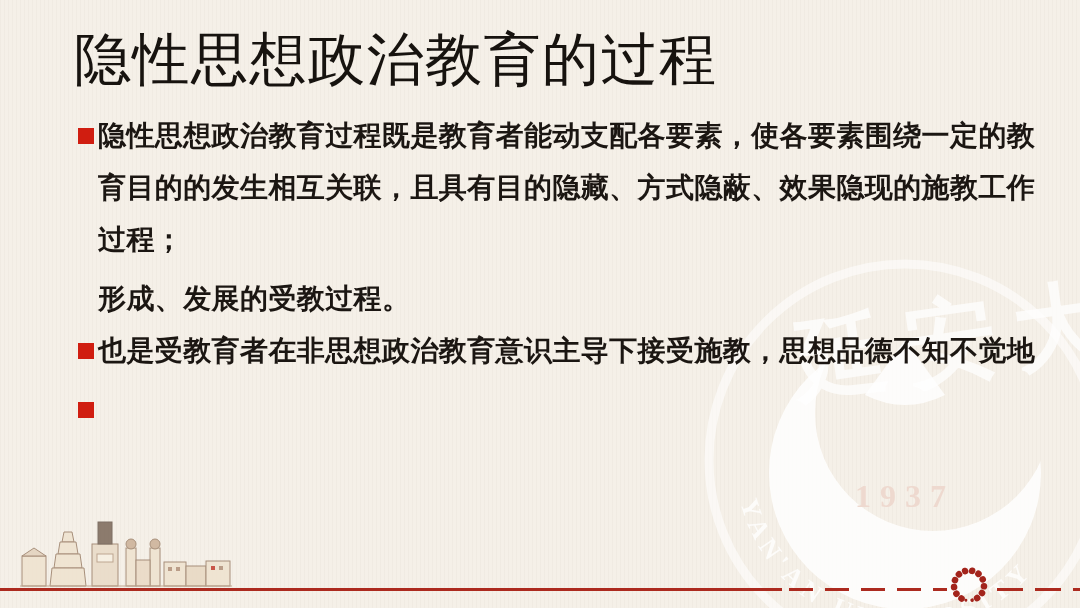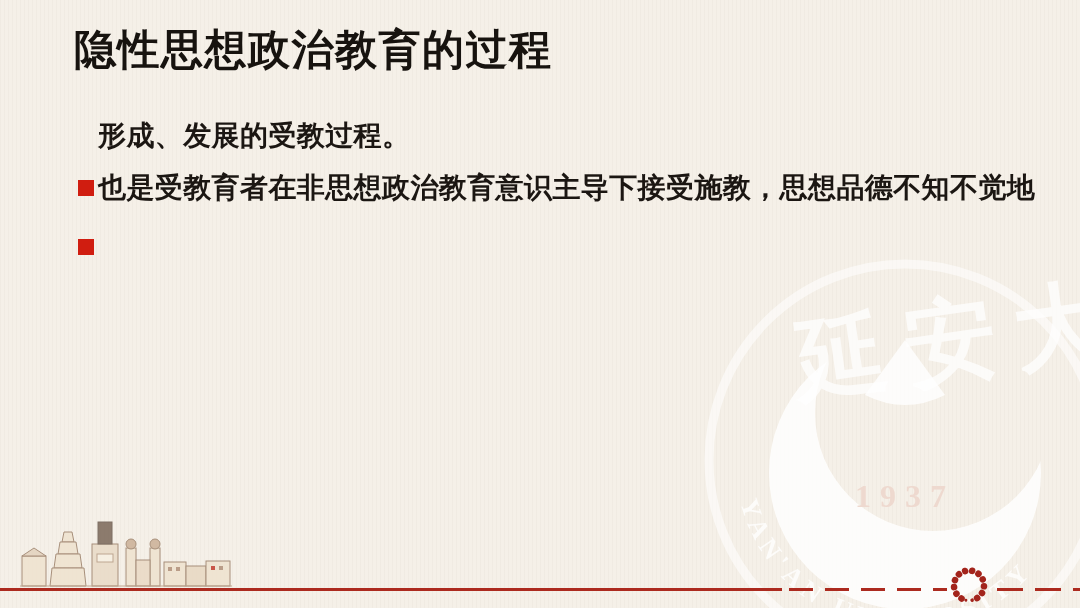--- a/index.html
+++ b/index.html
@@ -10,21 +10,21 @@
       repeating-linear-gradient(90deg, rgba(120,100,80,0.035) 0 1px, rgba(0,0,0,0) 1px 4px),
       #f5f0e8;
     overflow:hidden;
     font-family:"Liberation Serif","DejaVu Serif",serif;
   }
   
   .seal{position:absolute;left:690px;top:245px;width:430px;height:430px;z-index:0;}
   
   .title{
     position:absolute;left:74px;top:22px;z-index:2;
-    font-size:42px;font-weight:700;color:#17130f;letter-spacing:1.5px;
+    font-size:57px;font-weight:400;color:#17130f;letter-spacing:1.5px;
     white-space:nowrap;
   }
   
   .bullets{position:absolute;left:78px;top:110px;z-index:2;}
   .bullet-item{margin-bottom:7px;}
   .bline{
     font-size:28px;line-height:52px;font-weight:700;color:#1b1612;
     letter-spacing:0.4px;white-space:nowrap;
   }
   .bline.cont{padding-left:20px;}
@@ -106,20 +106,25 @@
         <rect x="201" y="52" width="4" height="4" fill="#b08f78" stroke="none"></rect>
       </g>
       <line x1="2" y1="72" x2="214" y2="72" stroke="#b59a82"></line>
     </g>
   </svg>
 
   <div class="title">隐性思想政治教育的过程</div>
 
   <div class="bullets" id="bullets">
       <div class="bullet-item">
+        <div class="bline"><span class="mk"></span><span>隐性思想政治教育过程既是教育者能动支配各要素，使各要素围绕一定的教</span></div>
+        <div class="bline cont"><span>育目的的发生相互关联，且具有目的隐藏、方式隐蔽、效果隐现的施教工作</span></div>
+        <div class="bline cont"><span>过程；</span></div>
+      </div>
+      <div class="bullet-item">
         <div class="bline cont"><span>形成、发展的受教过程。</span></div>
         <div class="bline"><span class="mk"></span><span>也是受教育者在非思想政治教育意识主导下接受施教，思想品德不知不觉地</span></div>
       </div>
       <div class="bullet-item">
         <div class="bline"><span class="mk"></span></div>
       </div>
     </div>
 
   <div class="rule-solid"></div>
   <div class="rule-dash1"></div>

